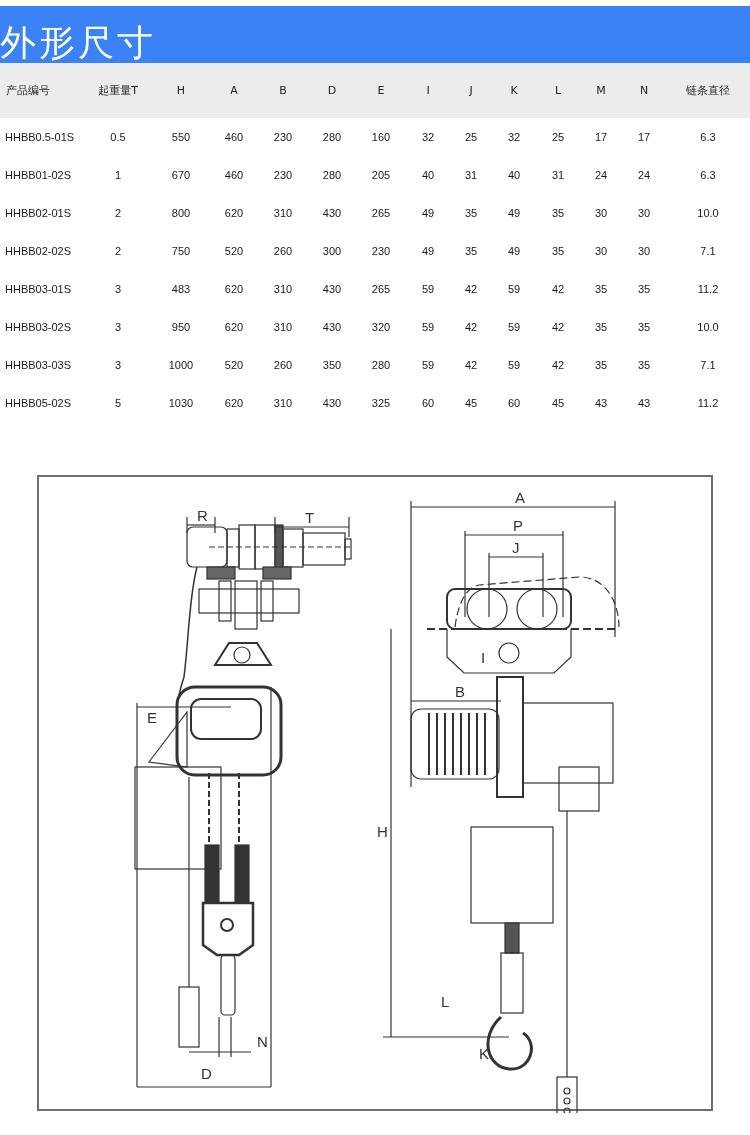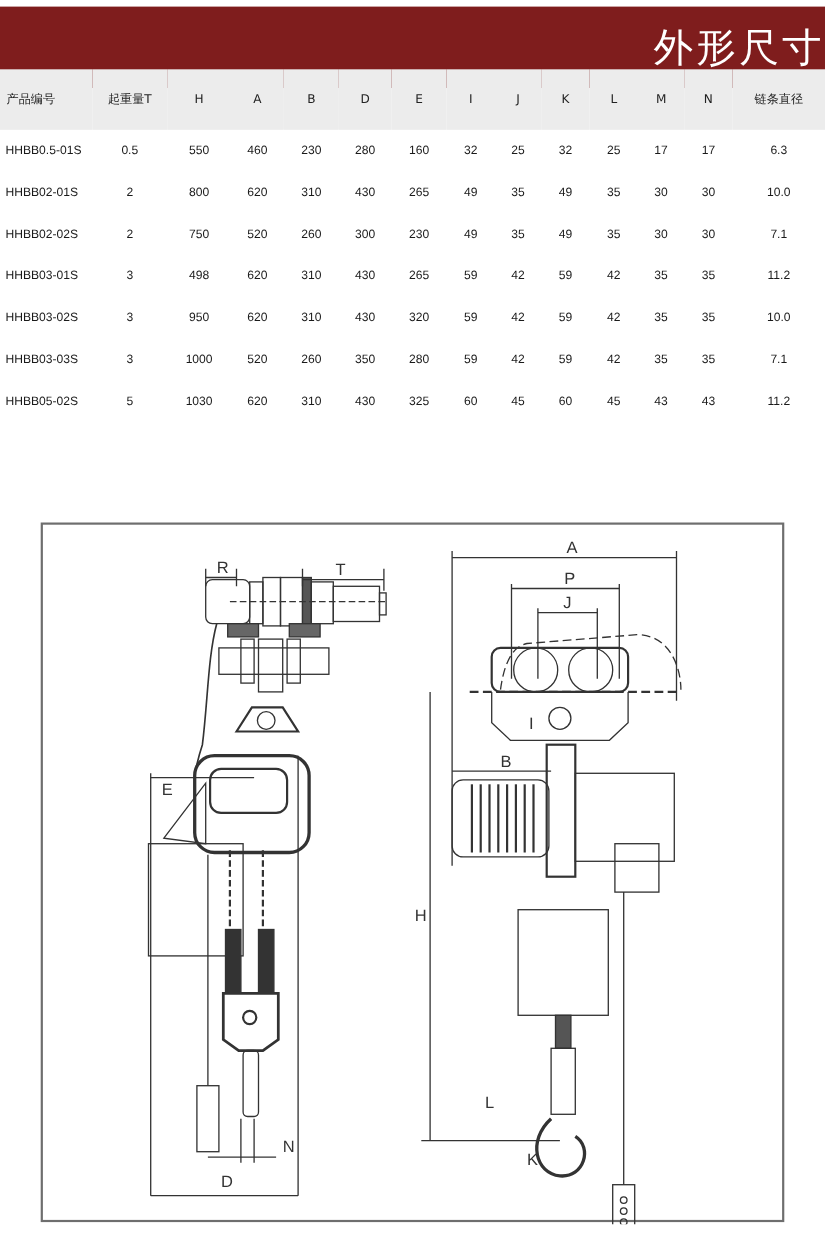--- a/index.html
+++ b/index.html
@@ -1,22 +1,22 @@
 <!DOCTYPE html>
 <html><head>
 <meta charset="utf-8">
 <style>
   * { box-sizing: border-box; margin: 0; padding: 0; }
   html, body { width: 750px; height: 1135px; background: #ffffff; overflow: hidden; }
   body { font-family: "DejaVu Sans", "Liberation Sans", sans-serif; color: #1a1a1a; position: relative; }
 
   .banner {
     position: absolute; left: 0; top: 6px; width: 750px; height: 74px;
-    background: #7f1d1d;
-    display: flex; align-items: center; justify-content: flex-end;
+    background: #3b82f6;
+    display: flex; align-items: center; justify-content: flex-start;
   }
   .banner-title { color: #ffffff; font-size: 36px; letter-spacing: 3px; font-weight: normal; }
 
   .table-wrap { position: absolute; left: 0; top: 63px; width: 750px; }
   table { border-collapse: collapse; width: 750px; table-layout: fixed; }
   thead tr { background: #ececec; height: 55px; }
   th { font-size: 11px; font-weight: normal; color: #222; text-align: center; }
   tbody tr { height: 38px; }
   td { font-size: 11px; color: #1a1a1a; text-align: center; font-family: "Liberation Sans", sans-serif; }
   td.model { text-align: left; padding-left: 5px; }
@@ -83,20 +83,36 @@
           <td>160</td>
           <td>32</td>
           <td>25</td>
           <td>32</td>
           <td>25</td>
           <td>17</td>
           <td>17</td>
           <td>6.3</td>
         </tr>
         <tr>
+          <td class="model">HHBB01-02S</td>
+          <td>1</td>
+          <td>670</td>
+          <td>460</td>
+          <td>230</td>
+          <td>280</td>
+          <td>205</td>
+          <td>40</td>
+          <td>31</td>
+          <td>40</td>
+          <td>31</td>
+          <td>24</td>
+          <td>24</td>
+          <td>6.3</td>
+        </tr>
+        <tr>
           <td class="model">HHBB02-01S</td>
           <td>2</td>
           <td>800</td>
           <td>620</td>
           <td>310</td>
           <td>430</td>
           <td>265</td>
           <td>49</td>
           <td>35</td>
           <td>49</td>
@@ -117,21 +133,21 @@
           <td>35</td>
           <td>49</td>
           <td>35</td>
           <td>30</td>
           <td>30</td>
           <td>7.1</td>
         </tr>
         <tr>
           <td class="model">HHBB03-01S</td>
           <td>3</td>
-          <td>498</td>
+          <td>483</td>
           <td>620</td>
           <td>310</td>
           <td>430</td>
           <td>265</td>
           <td>59</td>
           <td>42</td>
           <td>59</td>
           <td>42</td>
           <td>35</td>
           <td>35</td>

